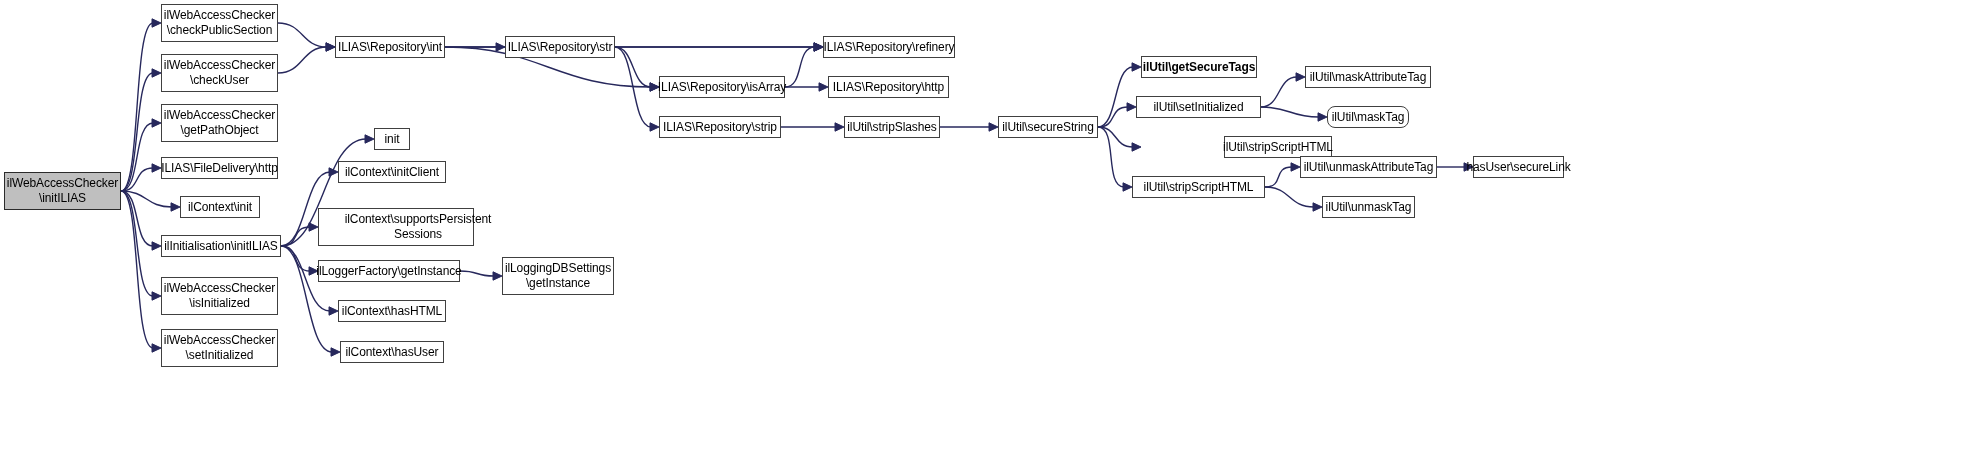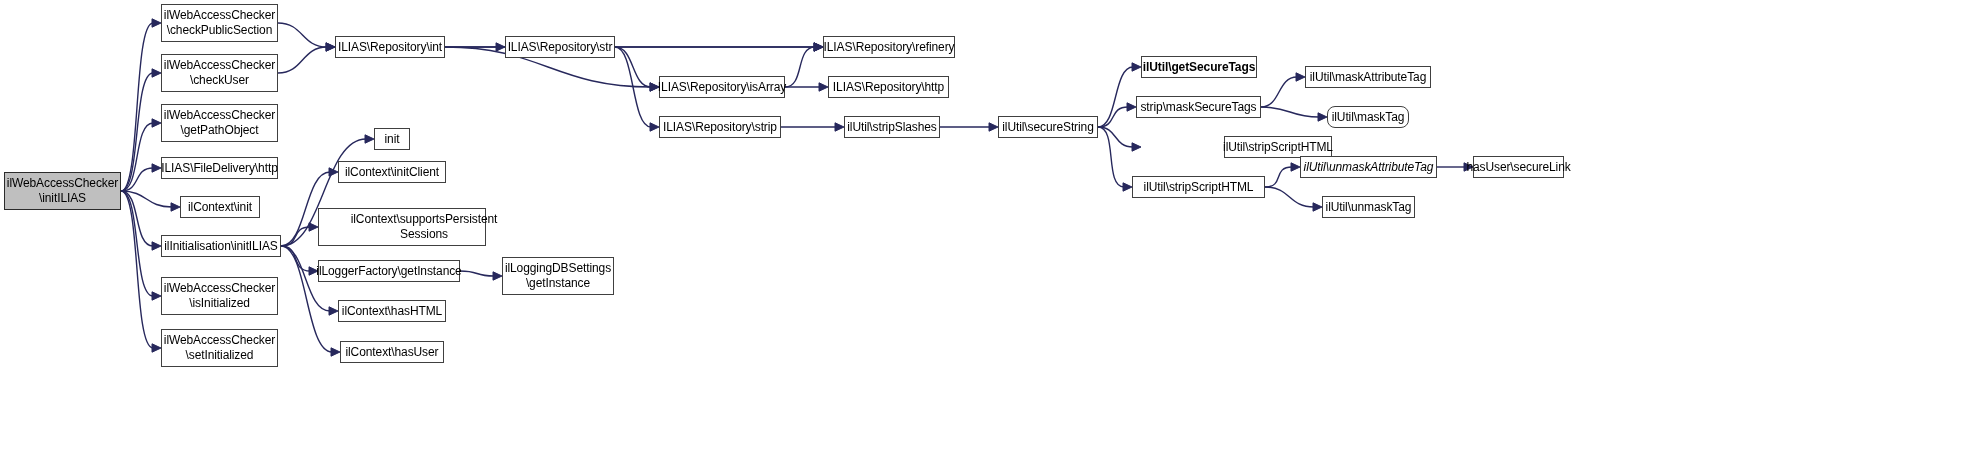--- a/index.html
+++ b/index.html
@@ -136,37 +136,37 @@
 \getPathObject</div>
     <div class="node" style="left: 161px; top: 157px; width: 117px; height: 22px;">ILIAS\FileDelivery\http</div>
     <div class="node" style="left: 180px; top: 196px; width: 80px; height: 22px;">ilContext\init</div>
     <div class="node" style="left: 161px; top: 235px; width: 120px; height: 22px;">ilInitialisation\initILIAS</div>
     <div class="node" style="left: 161px; top: 277px; width: 117px; height: 38px;">ilWebAccessChecker
 \isInitialized</div>
     <div class="node" style="left: 161px; top: 329px; width: 117px; height: 38px;">ilWebAccessChecker
 \setInitialized</div>
     <div class="node" style="left: 374px; top: 128px; width: 36px; height: 22px;">init</div>
     <div class="node" style="left: 338px; top: 161px; width: 108px; height: 22px;">ilContext\initClient</div>
-    <div class="node" style="left: 318px; top: 208px; width: 168px; height: 38px; padding-left: 44px;">ilContext\supportsPersistent
+    <div class="node" style="left: 318px; top: 208px; width: 156px; height: 38px; padding-left: 44px;">ilContext\supportsPersistent
 Sessions</div>
     <div class="node" style="left: 318px; top: 260px; width: 142px; height: 22px;">ilLoggerFactory\getInstance</div>
     <div class="node" style="left: 338px; top: 300px; width: 108px; height: 22px;">ilContext\hasHTML</div>
     <div class="node" style="left: 340px; top: 341px; width: 104px; height: 22px;">ilContext\hasUser</div>
     <div class="node" style="left: 502px; top: 257px; width: 112px; height: 38px;">ilLoggingDBSettings
 \getInstance</div>
     <div class="node" style="left: 335px; top: 36px; width: 110px; height: 22px;">ILIAS\Repository\int</div>
     <div class="node" style="left: 505px; top: 36px; width: 110px; height: 22px;">ILIAS\Repository\str</div>
     <div class="node" style="left: 659px; top: 76px; width: 126px; height: 22px;">ILIAS\Repository\isArray</div>
     <div class="node" style="left: 659px; top: 116px; width: 122px; height: 22px;">ILIAS\Repository\strip</div>
     <div class="node" style="left: 823px; top: 36px; width: 132px; height: 22px;">ILIAS\Repository\refinery</div>
     <div class="node" style="left: 828px; top: 76px; width: 121px; height: 22px;">ILIAS\Repository\http</div>
     <div class="node" style="left: 844px; top: 116px; width: 96px; height: 22px;">ilUtil\stripSlashes</div>
     <div class="node" style="left: 998px; top: 116px; width: 100px; height: 22px;">ilUtil\secureString</div>
     <div class="node" style="left: 1141px; top: 56px; width: 116px; height: 22px; font-weight: bold;">ilUtil\getSecureTags</div>
-    <div class="node" style="left: 1136px; top: 96px; width: 125px; height: 22px;">strip\maskSecureTags</div>
+    <div class="node" style="left: 1136px; top: 96px; width: 125px; height: 22px;">ilUtil\setInitialized</div>
     <div class="node" style="left: 1202px; top: 136px; width: 108px; height: 22px; margin-left: 22px;">ilUtil\stripScriptHTML</div>
     <div class="node" style="left: 1132px; top: 176px; width: 133px; height: 22px;">ilUtil\stripScriptHTML</div>
     <div class="node" style="left: 1305px; top: 66px; width: 126px; height: 22px;">ilUtil\maskAttributeTag</div>
     <div class="node" style="left: 1327px; top: 106px; width: 82px; height: 22px; border-radius: 8px;">ilUtil\maskTag</div>
-    <div class="node" style="left: 1300px; top: 156px; width: 137px; height: 22px; font-style: italic;">ilUtil\unmaskAttributeTag</div>
+    <div class="node" style="left: 1300px; top: 156px; width: 137px; height: 22px;">ilUtil\unmaskAttributeTag</div>
     <div class="node" style="left: 1322px; top: 196px; width: 93px; height: 22px;">ilUtil\unmaskTag</div>
     <div class="node" style="left: 1473px; top: 156px; width: 91px; height: 22px;">hasUser\secureLink</div>
   </div>
 
 </body></html>

